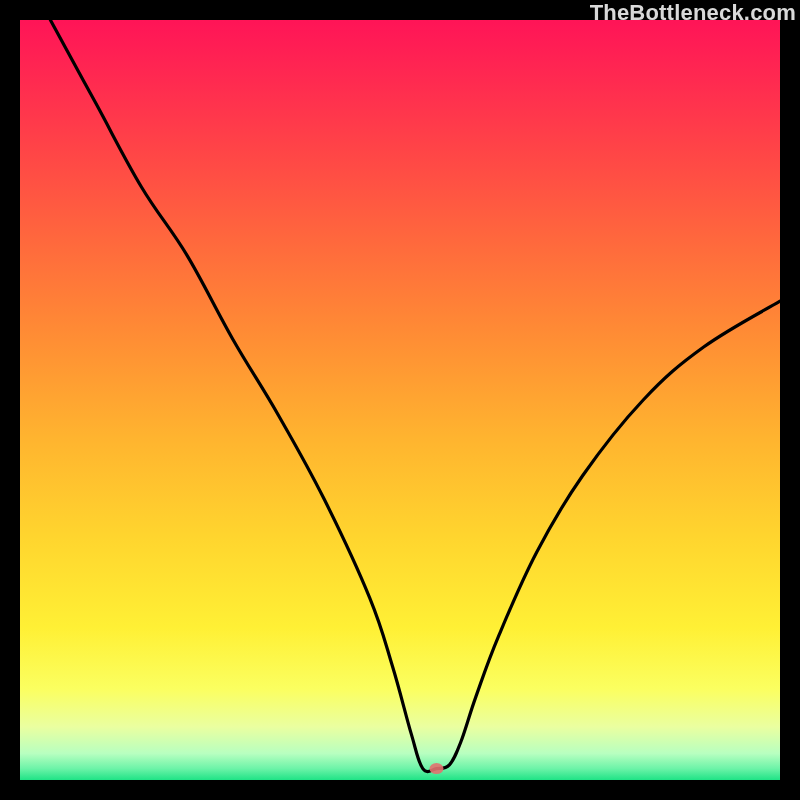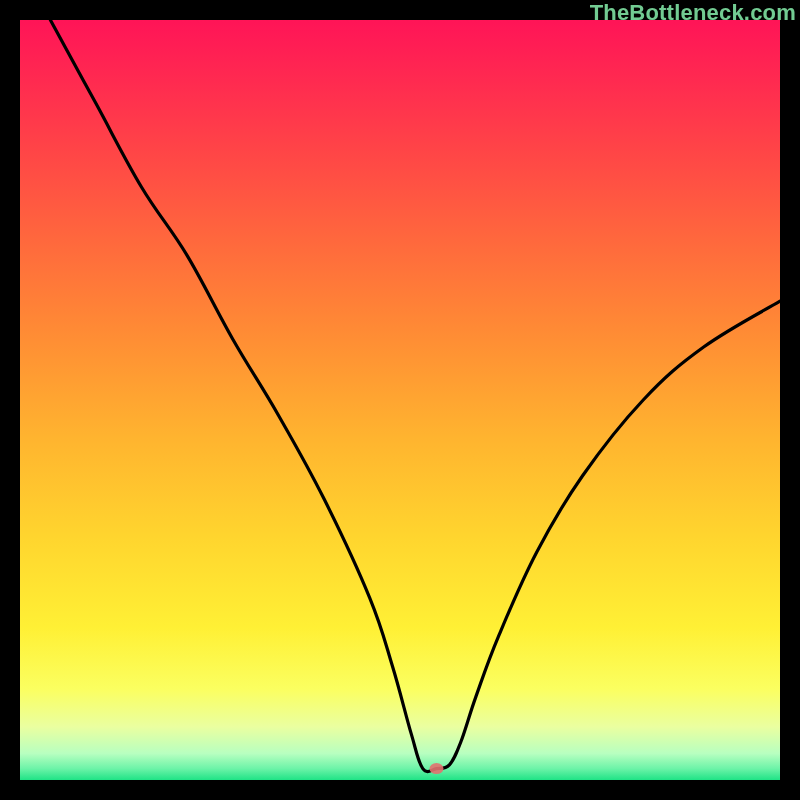--- a/index.html
+++ b/index.html
@@ -26,21 +26,21 @@
     height: 760px;
     overflow: hidden;
   }
   .watermark {
     position: absolute;
     top: 0px;
     right: 4px;
     font-family: Arial, Helvetica, sans-serif;
     font-size: 22px;
     font-weight: 600;
-    color: #86efac;
+    color: #ffffff;
     letter-spacing: 0.2px;
     z-index: 5;
     opacity: 0.85;
   }
   svg {
     position: absolute;
     left: 0;
     top: 0;
   }
 </style>

